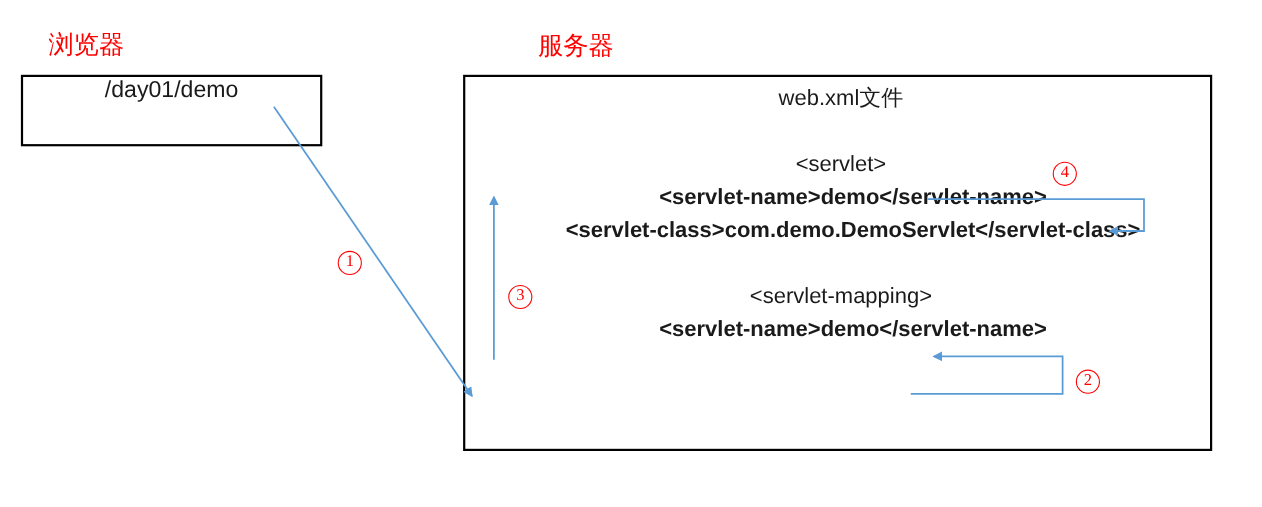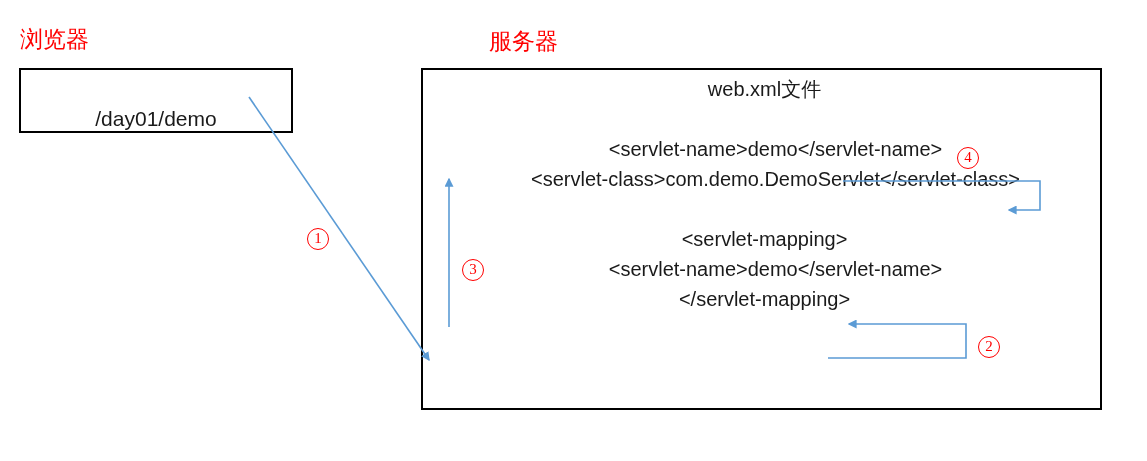--- a/index.html
+++ b/index.html
@@ -19,48 +19,48 @@
     overflow:hidden;
   }
   .zone-label{
     position:absolute;
     font-family:"Liberation Serif","DejaVu Serif",serif;
     font-size:23px;
     line-height:26px;
     color:var(--accent-red);
     white-space:nowrap;
   }
-  .browser-label{left:20px;top:28px;font-family:Liberation Mono, monospace;}
+  .browser-label{left:44px;top:28px;}
   .server-label{left:477px;top:29px;margin-left:12px;}
   .browser-box{
     position:absolute;
     left:19px;top:68px;width:274px;height:65px;
     border:2px solid var(--border-black);
-    display:flex;align-items:flex-end;justify-content:center;
+    display:flex;align-items:flex-start;justify-content:center;
   }
   .browser-box .url-text{
     font-size:21px;color:var(--text-black);
   }
   .server-box{
     position:absolute;
     left:421px;top:68px;width:681px;height:342px;
     border:2px solid var(--border-black);
   }
   .code{
     position:absolute;
     left:10px;top:4px;right:4px;
     color:var(--text-black);
   }
   .code-line{
     height:30px;line-height:30px;
     font-size:20px;
     white-space:pre;
     text-align:center;
   }
-  .code-line.indent{padding-left:22px;}
+  .code-line.indent{padding-left:22px;font-weight:bold;}
   .arrows{
     position:absolute;left:0;top:0;width:1147px;height:461px;
     pointer-events:none;
   }
   .arrows .arrow{stroke:var(--arrow-blue);stroke-width:1.6;fill:none;}
   .arrows marker path{fill:var(--arrow-blue);}
   .circle-num{
     position:absolute;
     width:22px;height:22px;
     border:1.5px solid var(--accent-red);
@@ -86,26 +86,26 @@
   <div class="browser-box">
     <span class="url-text">/day01/demo</span>
   </div>
 
   <div class="zone-label server-label">服务器</div>
 
   <div class="server-box">
     <div class="code">
       <div class="code-line">web.xml文件</div>
       <div class="code-line"></div>
+      <div class="code-line">&lt;servlet&gt;</div>
       <div class="code-line indent">&lt;servlet-name&gt;demo&lt;/servlet-name&gt;</div>
       <div class="code-line indent">&lt;servlet-class&gt;com.demo.DemoServlet&lt;/servlet-class&gt;</div>
       <div class="code-line"></div>
       <div class="code-line">&lt;servlet-mapping&gt;</div>
       <div class="code-line indent">&lt;servlet-name&gt;demo&lt;/servlet-name&gt;</div>
-      <div class="code-line">&lt;/servlet-mapping&gt;</div>
     </div>
   </div>
 
   <svg class="arrows" viewBox="0 0 1147 461" xmlns="http://www.w3.org/2000/svg">
     <defs>
       <marker id="ah" viewBox="0 0 10 10" refX="8.5" refY="5" markerWidth="9" markerHeight="9" markerUnits="userSpaceOnUse" orient="auto">
         <path d="M0,0 L10,5 L0,10 z"></path>
       </marker>
     </defs>
     <line class="arrow" x1="249" y1="97" x2="429" y2="360" marker-end="url(#ah)"></line>

